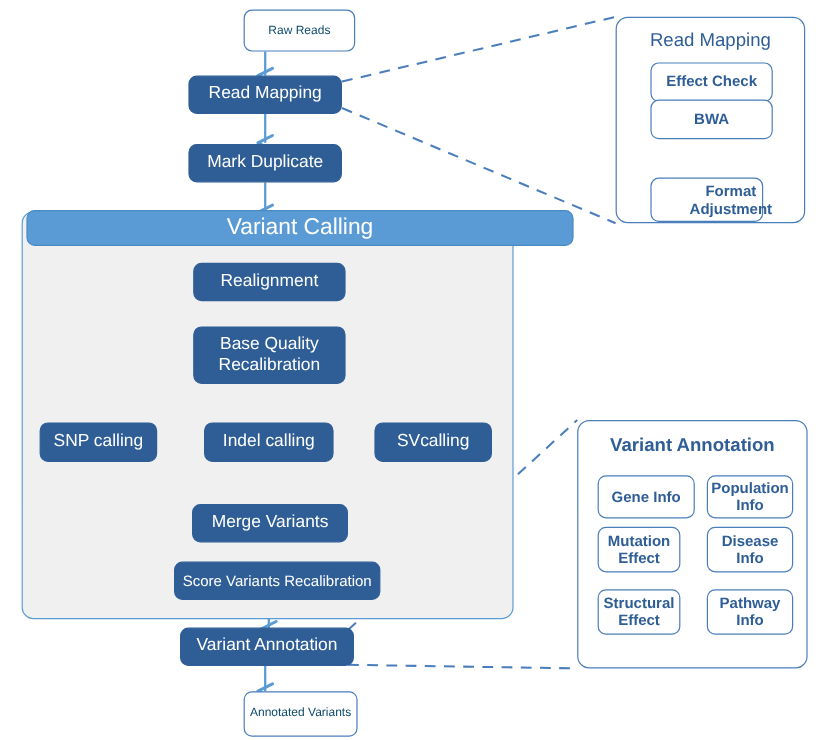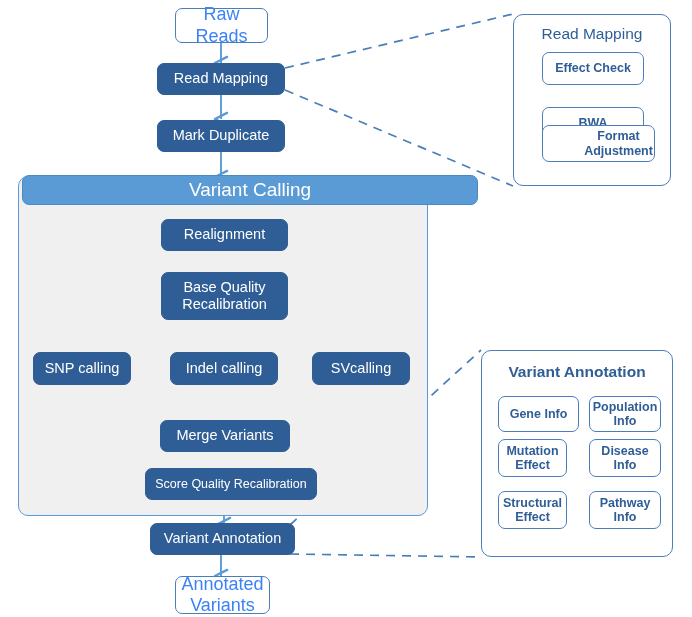--- a/index.html
+++ b/index.html
@@ -38,23 +38,24 @@
     line-height: 1.18;
   }
   .node.filled {
     background: #2F5E96;
     color: #ffffff;
     border: 1px solid #2F5E96;
     font-size: 14.5px;
   }
   .node.outline {
     background: #ffffff;
-    color: #3b82f6;
+    color: #0c4a6e;
     border: 1.4px solid #4A7EBB;
-    font-size: 18px;
+    font-size: 10px;
+    margin-left: 28px;
   }
 
   
   #vc-container {
     position: absolute;
     box-sizing: border-box;
     background: #F0F0F0;
     border: 1.6px solid #5B9BD5;
     border-radius: 10px;
   }
@@ -193,43 +194,43 @@
   <div class="node filled" style="left:312px; top:352px; width:98px; height:33px;">
     <span>SVcalling</span>
   </div>
 
   <div class="node filled" style="left:160px; top:420px; width:130px; height:32px;">
     <span>Merge Variants</span>
   </div>
 
   <div class="node filled" style="left:145px; top:468px; width:172px; height:32px;
               font-size:12.5px;">
-    <span>Score Quality Recalibration</span>
+    <span>Score Variants Recalibration</span>
   </div>
 
   <div class="node filled" style="left:150px; top:523px; width:145px; height:32px;">
     <span>Variant Annotation</span>
   </div>
 
   <div class="node outline" style="left:175px; top:576px; width:95px; height:38px;">
     <span>Annotated Variants</span>
   </div>
 
   <div class="panel" id="rm-panel" style="left:513px; top:14px; width:158px; height:172px;">
     <div class="panel-title" style="top:10px;">Read Mapping</div>
 
     <div class="panel-item" style="left:28px; top:37px; width:102px; height:33px;">
       <span>Effect Check</span>
     </div>
 
-    <div class="panel-item" style="left:28px; top:92px; width:102px; height:33px;">
+    <div class="panel-item" style="left:28px; top:68px; width:102px; height:33px;">
       <span>BWA</span>
     </div>
 
-    <div class="panel-item" style="left:28px; top:110px; width:113px; height:37px;padding-left:40px;">
+    <div class="panel-item" style="left:28px; top:133px; width:94px; height:37px;padding-left:40px;">
       <span>Format Adjustment</span>
     </div>
   </div>
 
   <div class="panel" id="va-panel" style="left:481px; top:350px; width:192px; height:207px;">
     <div class="panel-title" style="top:12px;">Variant Annotation</div>
 
     <div class="panel-item" style="left:16px; top:45px; width:81px; height:36px;">
       <span>Gene Info</span>
     </div>

